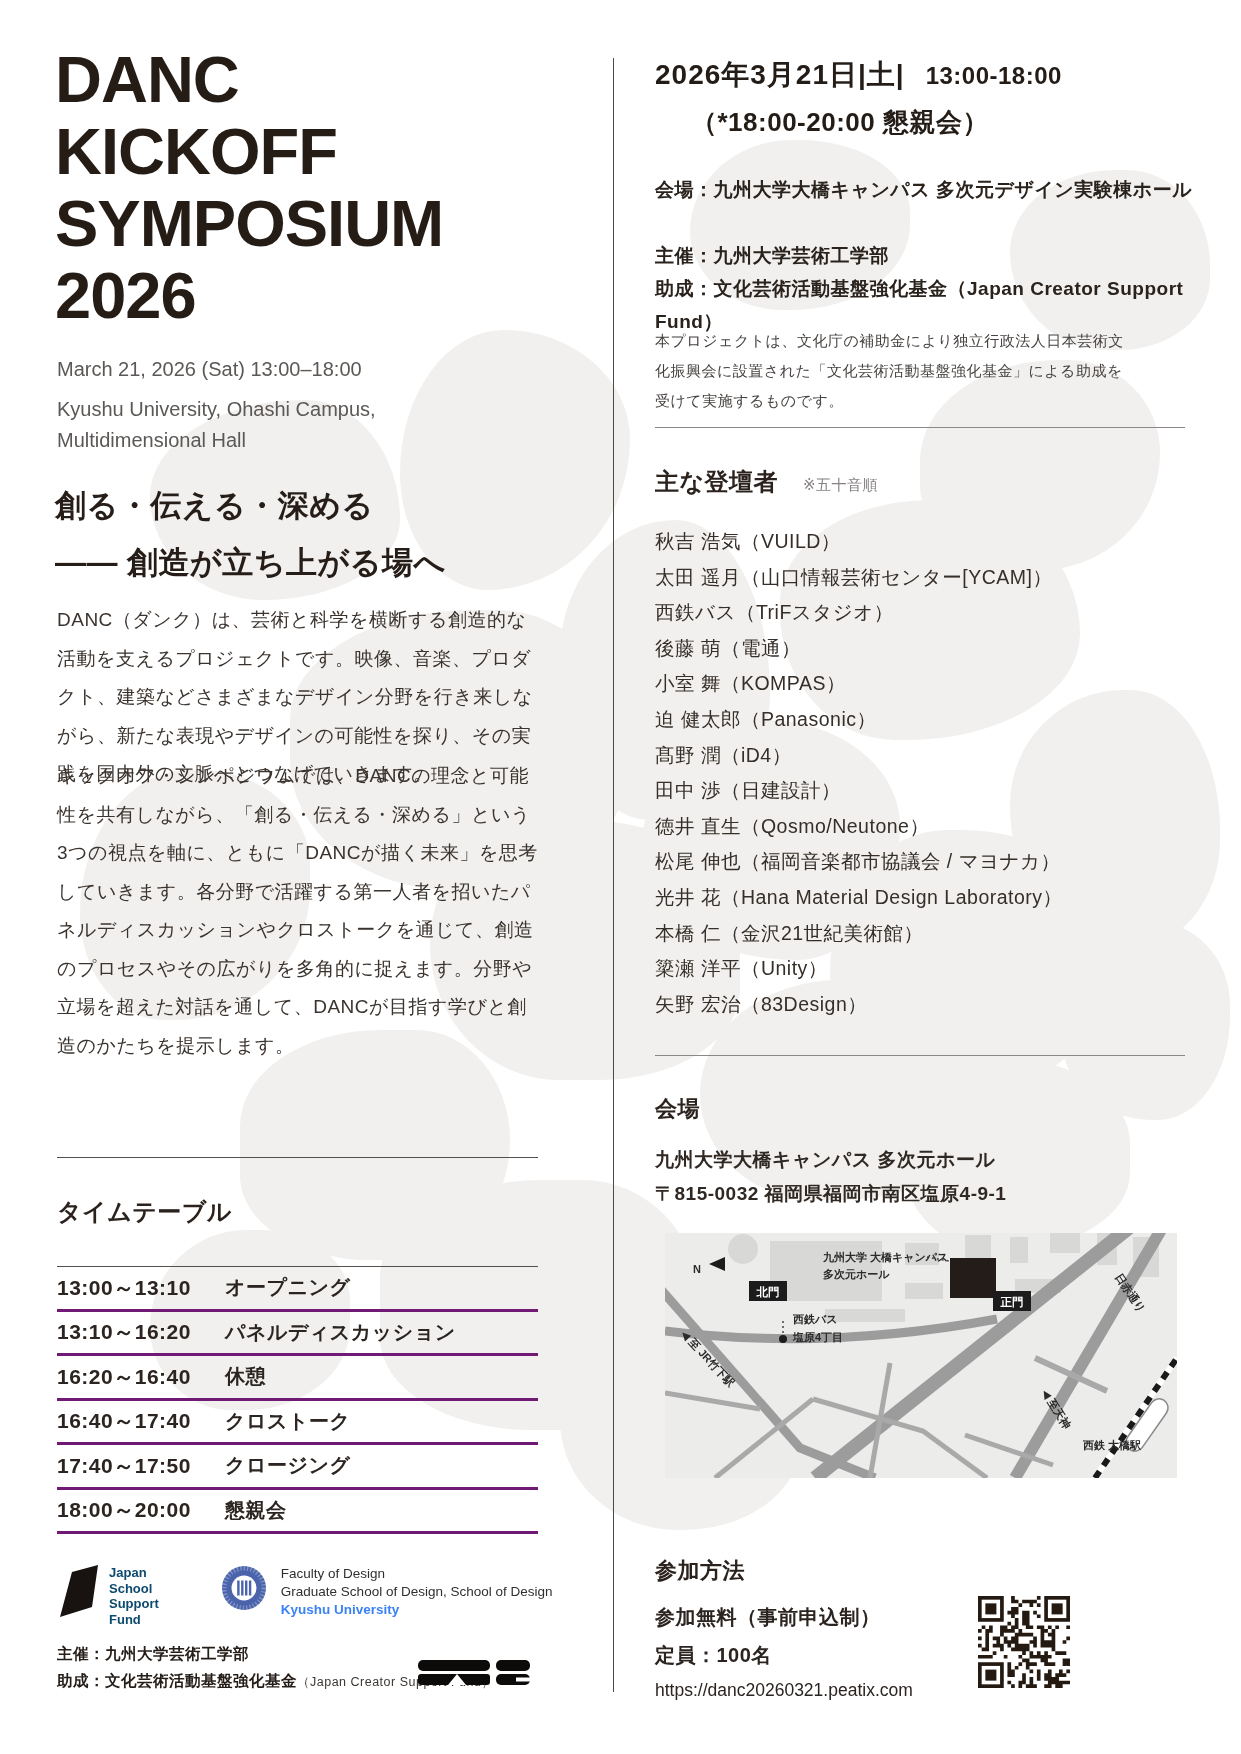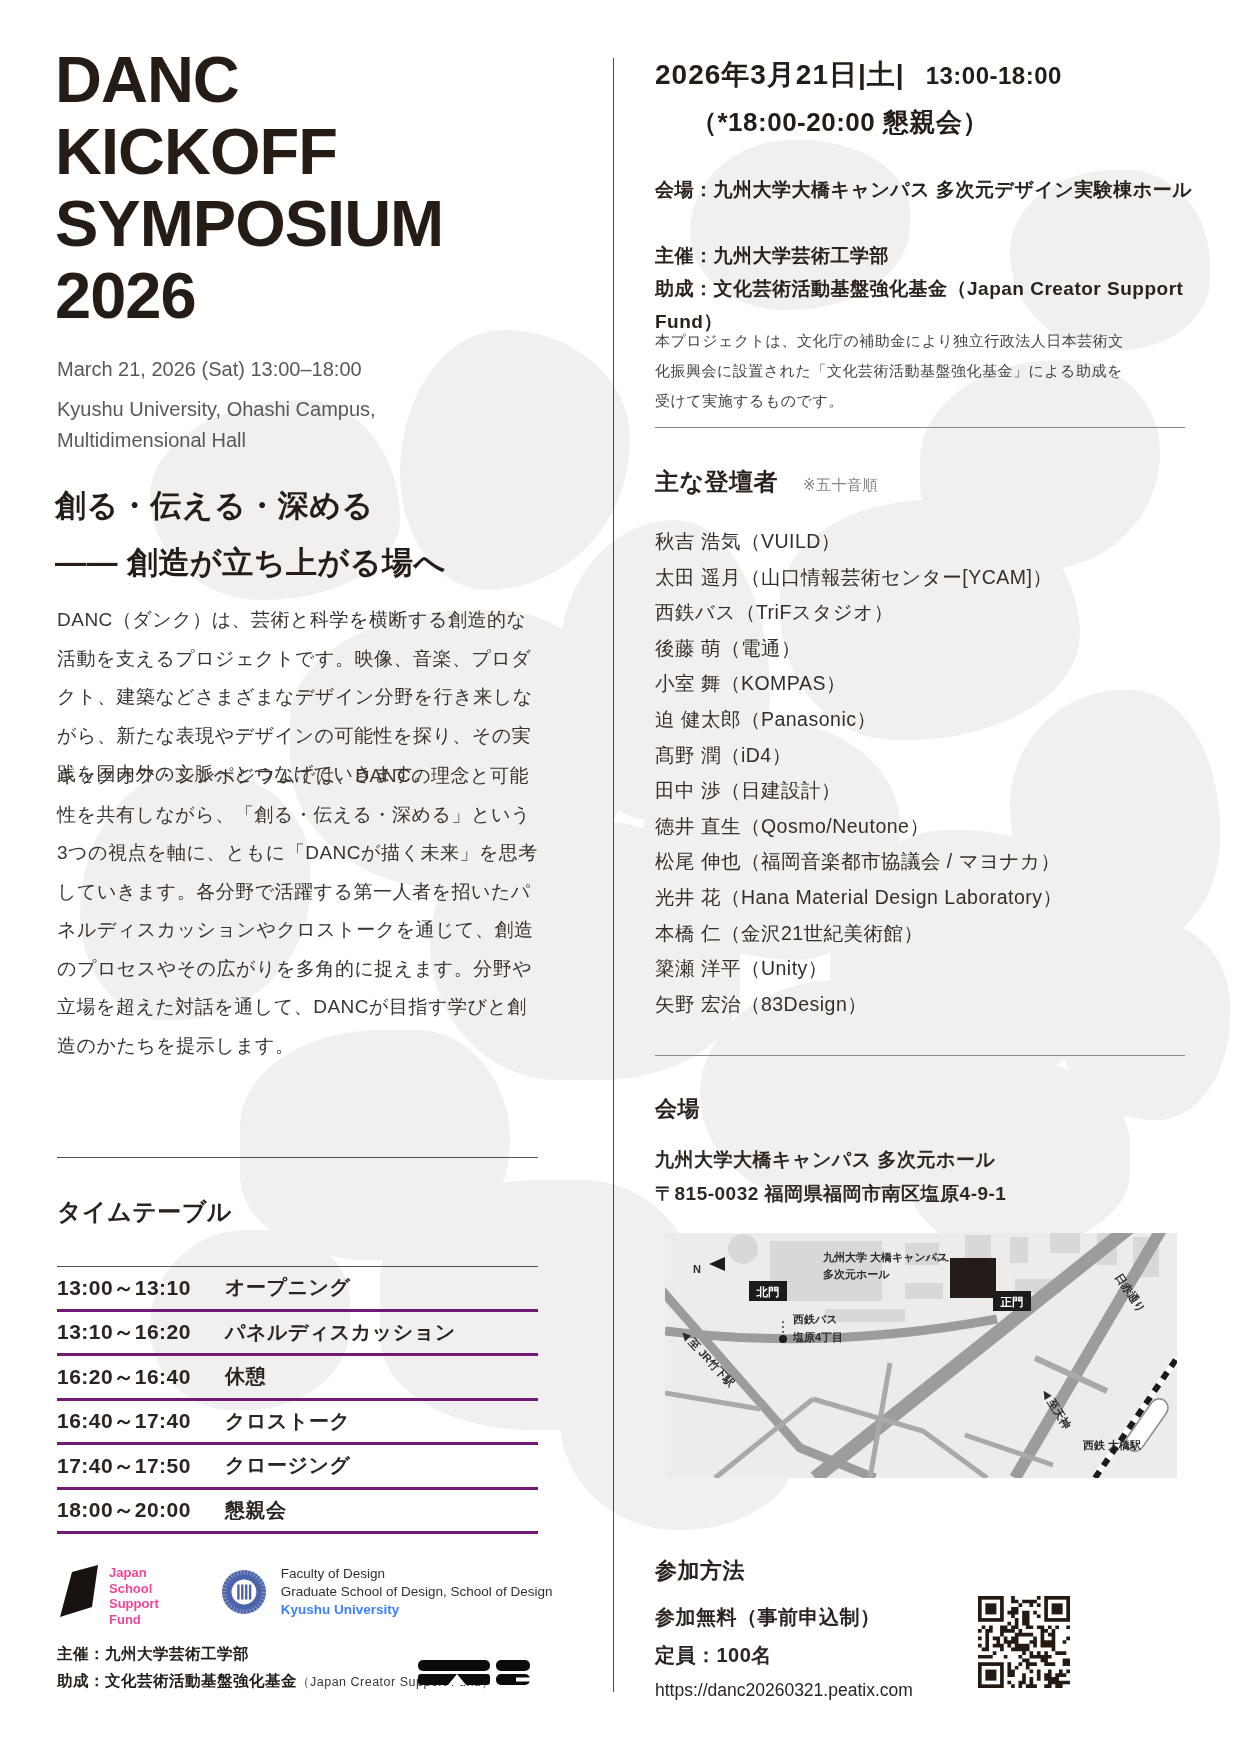--- a/index.html
+++ b/index.html
@@ -19,22 +19,22 @@
   .para{left:57px;width:481px;font-size:19px;line-height:38.5px;color:#3b332e;}
   #para1{top:601px;} #para2{top:757px;}
   .hr{border-top:1px solid #55504d;height:0;}
   #tt-hr-top{left:57px;top:1157px;width:481px;}
   #tt-heading{left:57px;top:1196px;font-size:24px;font-weight:700;color:#2b221d;}
   #tt-table{left:57px;top:1266px;width:481px;border-top:1px solid #55504d;}
   .tt-row{height:44.5px;border-bottom:3px solid #701a75;display:flex;align-items:center;box-sizing:border-box;}
   .tt-time{width:140px;font-size:21px;font-weight:600;color:#2b2420;letter-spacing:.5px;}
   .tt-label{margin-left:28px;font-size:20px;font-weight:700;color:#2b2420;}
   #logo-row{left:57px;top:1565px;display:flex;align-items:flex-start;}
-  .jcsf-text{margin-left:10px;font-size:13px;line-height:15.5px;font-weight:700;color:#ec4899;}
-  #kyudai{margin-left:62px;display:flex;align-items:center;}
+  .jcsf-text{margin-left:10px;font-size:13px;line-height:15.5px;font-weight:700;color:#0c4a6e;}
+  #kyudai{margin-left:62px;display:flex;}
   .kyudai-text{margin-left:14px;font-size:13.5px;line-height:18px;color:#32302e;}
   .kyudai-text .b{font-weight:700;color:#3b82f6;}
   #footer-org{left:57px;top:1640px;font-size:15.5px;font-weight:700;line-height:27px;color:#241d18;}
   #footer-org .small{font-size:12.5px;font-weight:400;color:#3c3733;}
   #danc-logo{left:418px;top:1660px;}
 
   
   #divider{left:613px;top:58px;width:1px;height:1634px;background:#4c4846;}
   #r-date{left:655px;top:56px;}
   .date-jp{font-size:28px;font-weight:700;color:#241c16;letter-spacing:1px;}

